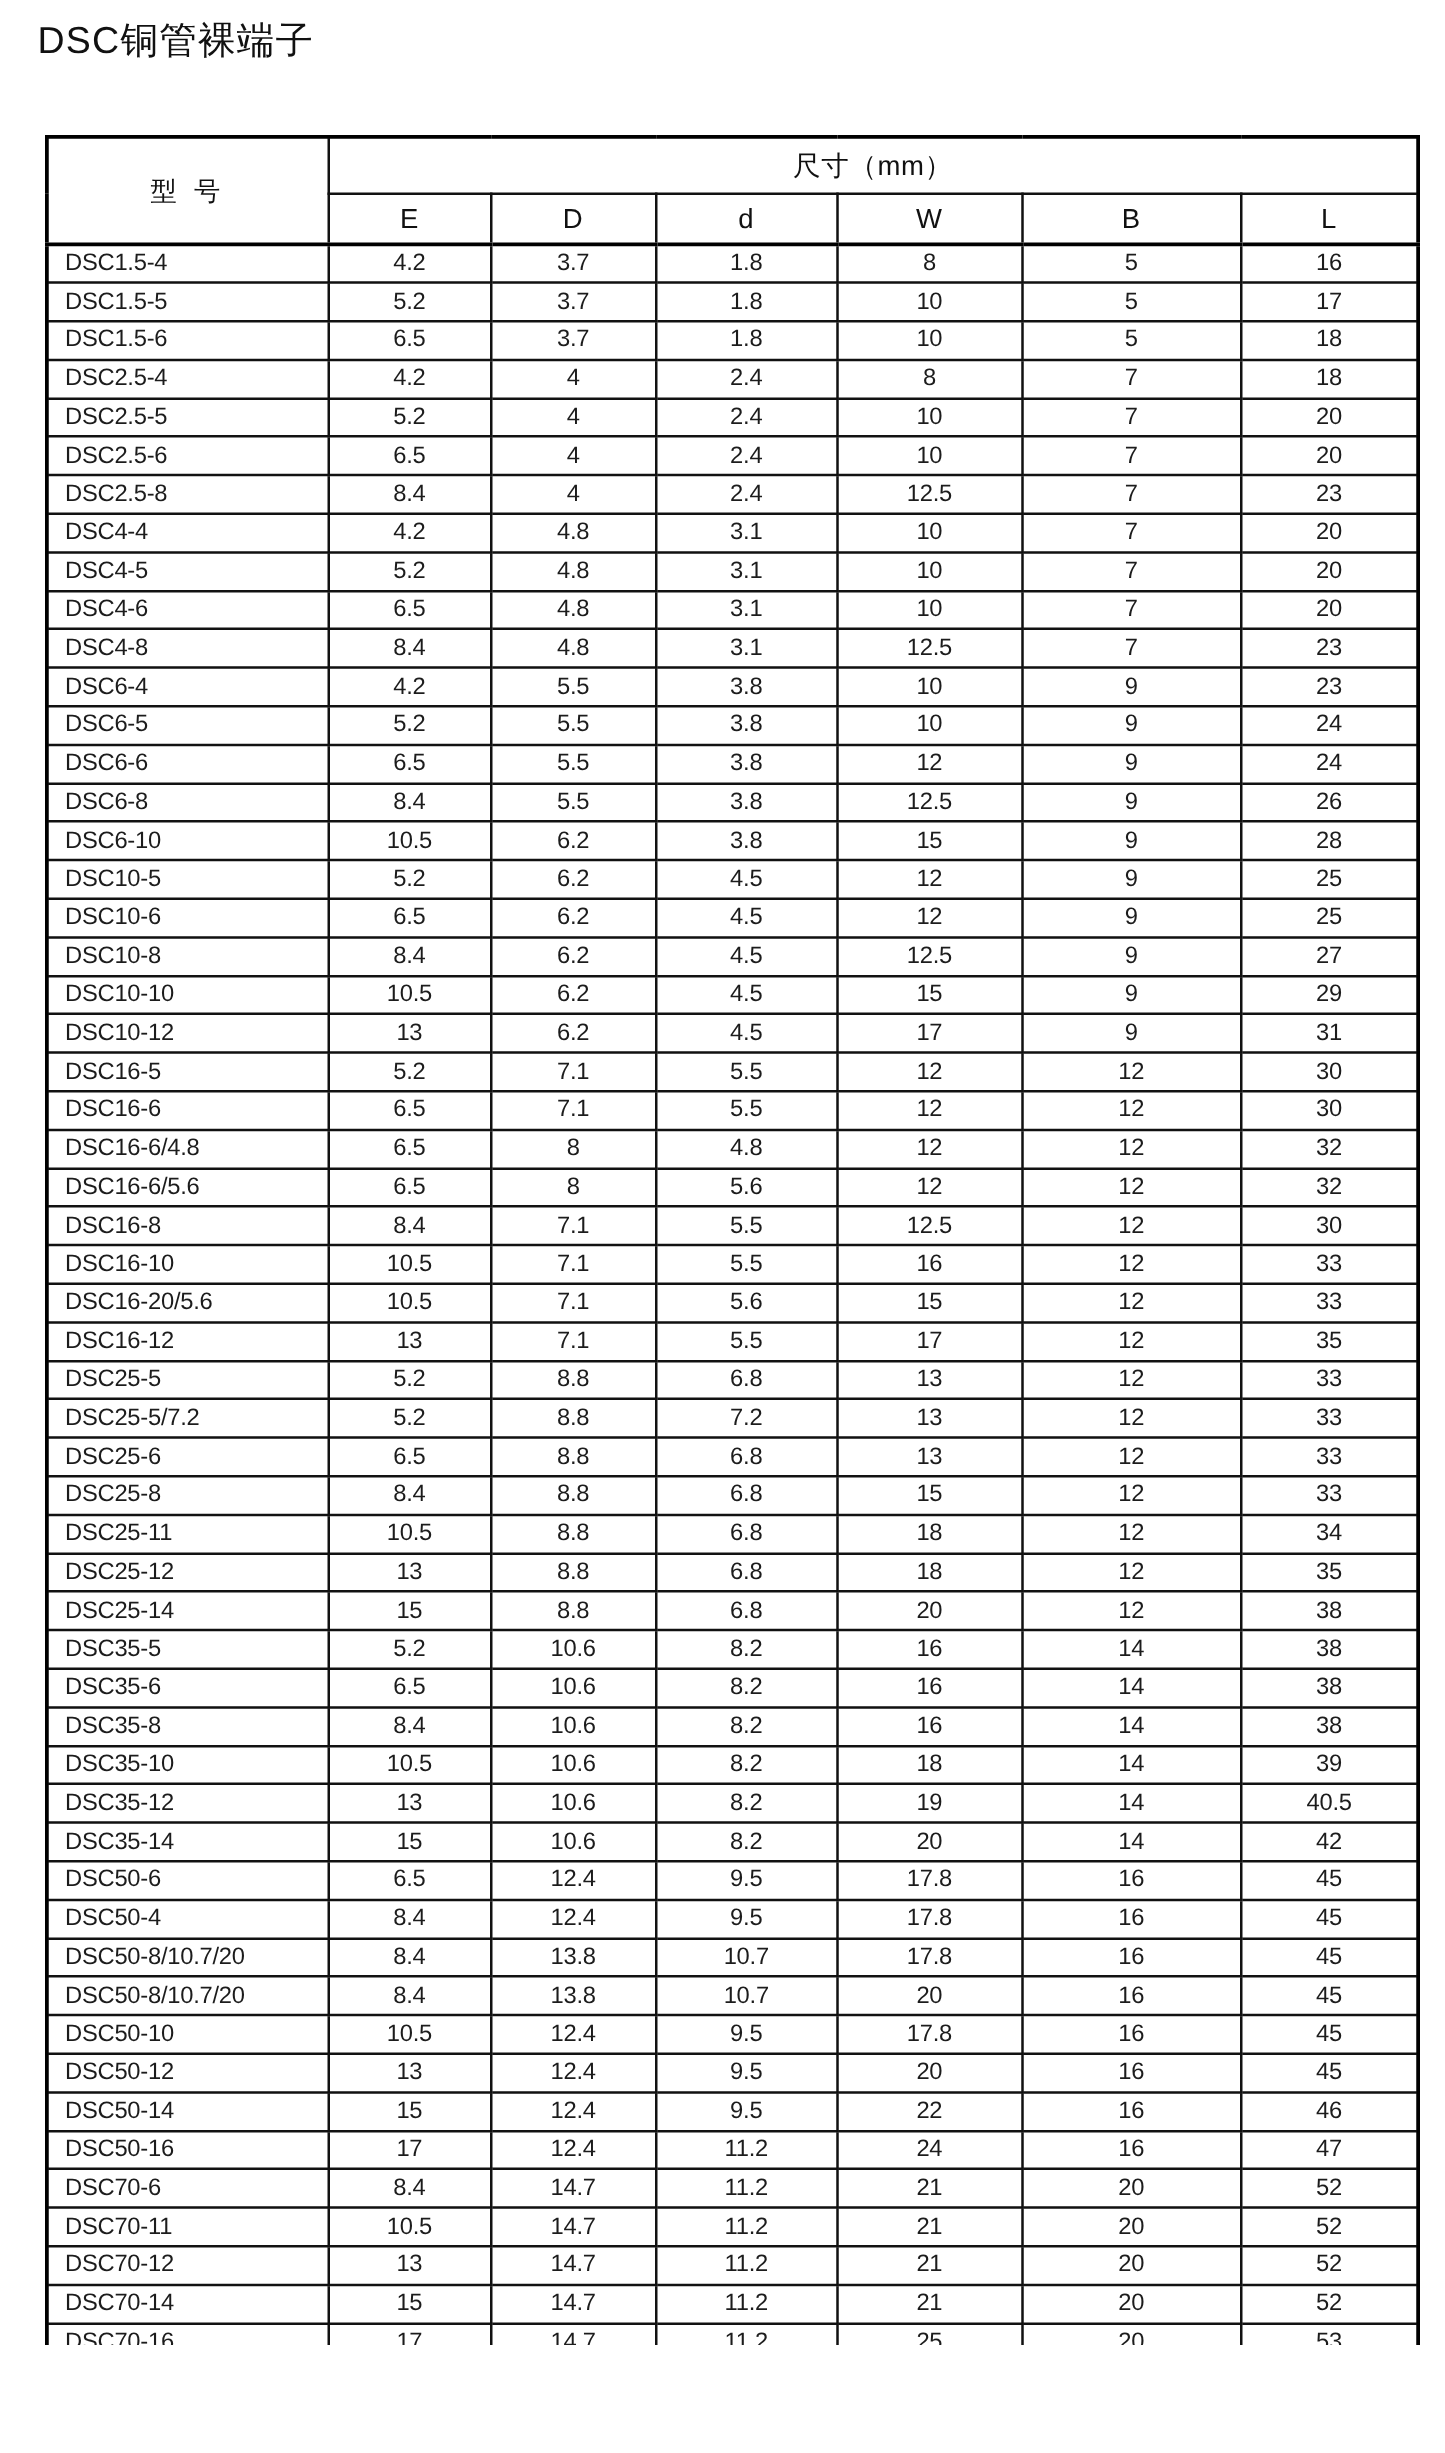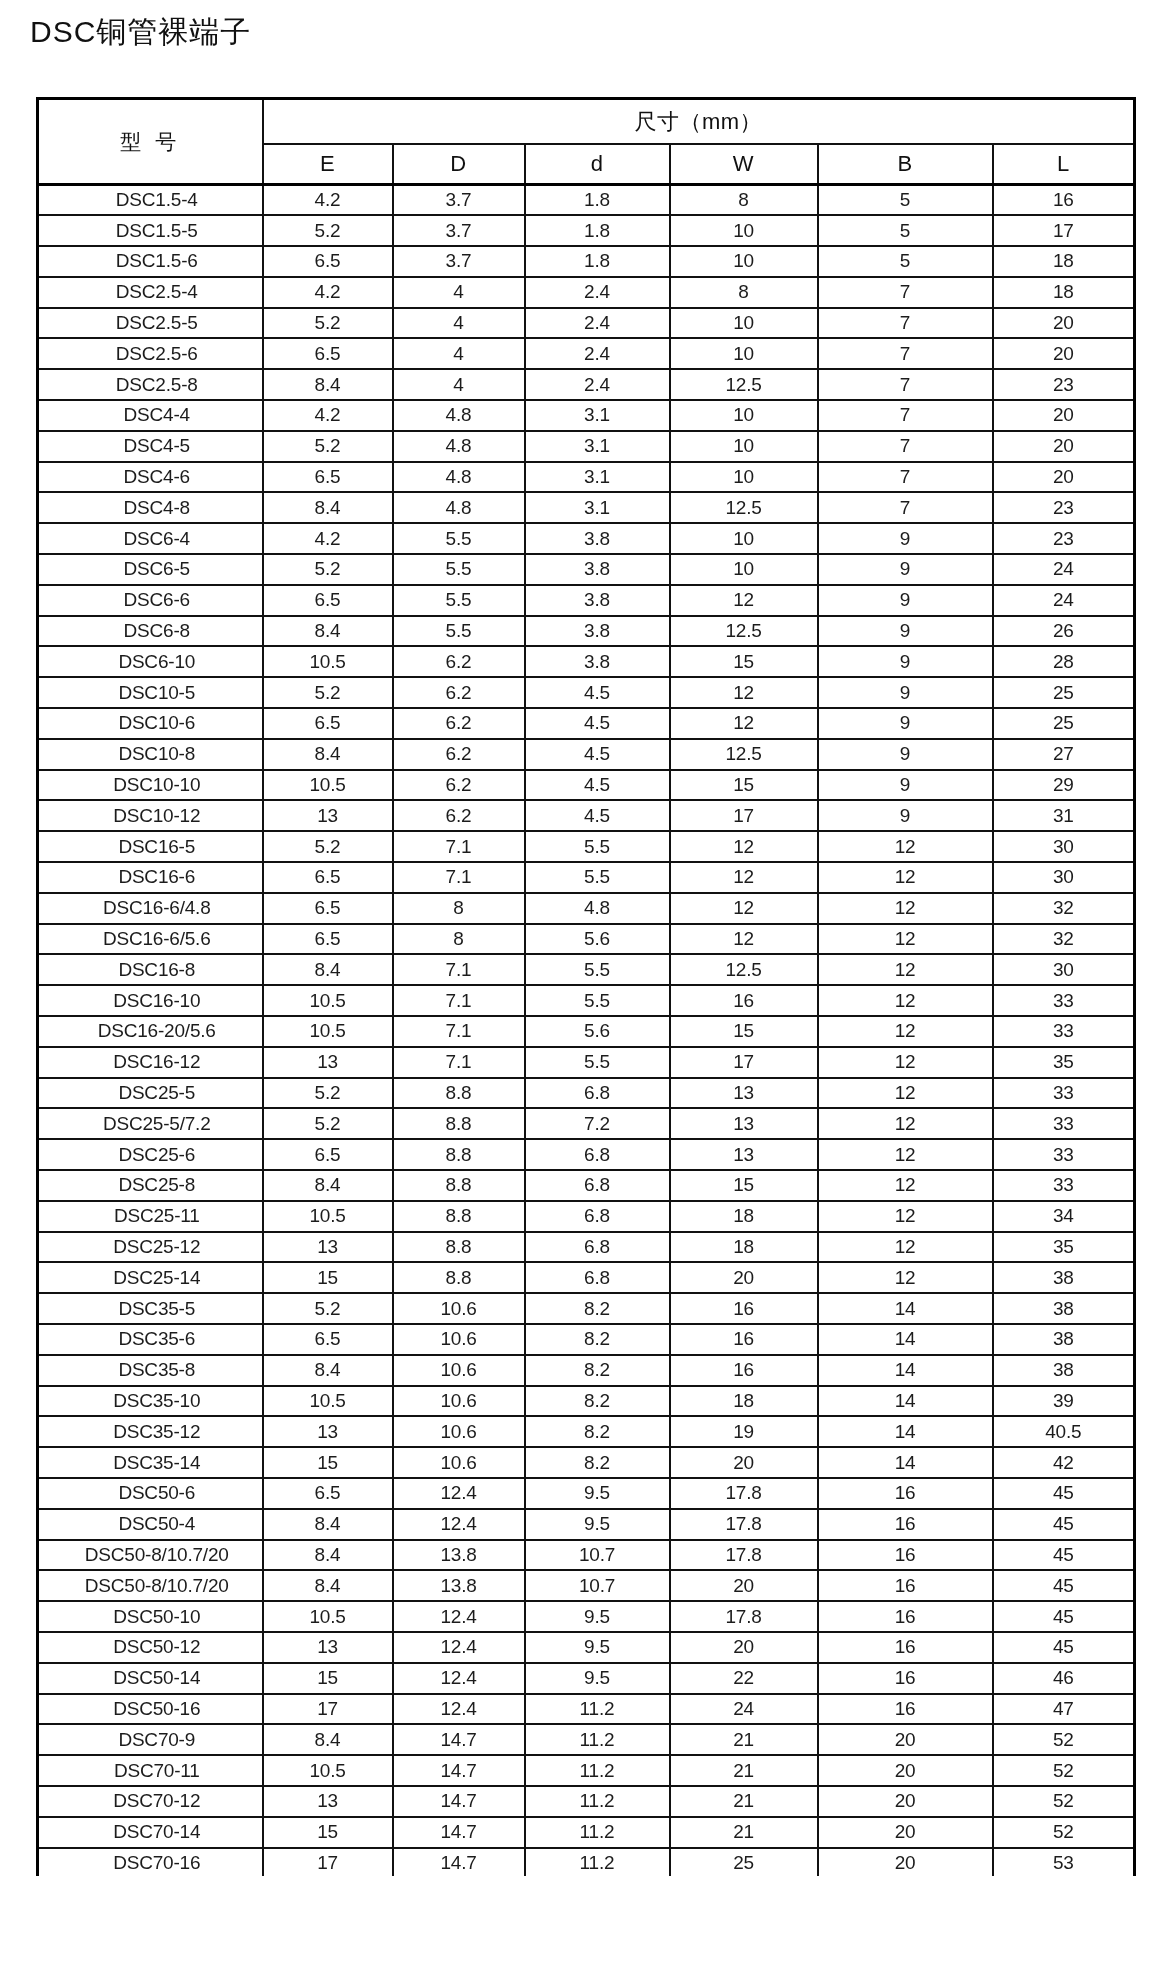--- a/index.html
+++ b/index.html
@@ -22,21 +22,21 @@
     top: 12px;
     font-size: 30px;
     font-weight: 500;
     letter-spacing: 1px;
     color: #111111;
     white-space: nowrap;
   }
   table.spec {
     position: absolute;
     left: 36px;
-    top: 97px;
+    top: 108px;
     border-collapse: collapse;
     table-layout: fixed;
     width: 1097px;
     background: #ffffff;
   }
   table.spec col.c-model { width: 225px; }
   table.spec col.c-e { width: 130px; }
   table.spec col.c-d2 { width: 132px; }
   table.spec col.c-d3 { width: 145px; }
   table.spec col.c-w { width: 148px; }
@@ -73,21 +73,21 @@
   }
   tbody tr { height: 30.8px; }
   tbody td {
     font-size: 19px;
     letter-spacing: -0.2px;
     border-top-width: 1px;
     border-bottom-width: 1px;
     color: #1c1c1c;
   }
   tbody td.model {
-    text-align: center;
+    text-align: left;
     padding-left: 13px;
     margin-top: 25px;
   }
   tbody tr.group-end td {
     border-bottom-width: 2px;
   }
 </style>
 </head>
 <body>
 
@@ -563,21 +563,21 @@
         <tr class="group-end">
           <td class="model">DSC50-16</td>
           <td>17</td>
           <td>12.4</td>
           <td>11.2</td>
           <td>24</td>
           <td>16</td>
           <td>47</td>
         </tr>
         <tr>
-          <td class="model">DSC70-9</td>
+          <td class="model">DSC70-6</td>
           <td>8.4</td>
           <td>14.7</td>
           <td>11.2</td>
           <td>21</td>
           <td>20</td>
           <td>52</td>
         </tr>
         <tr>
           <td class="model">DSC70-11</td>
           <td>10.5</td>

